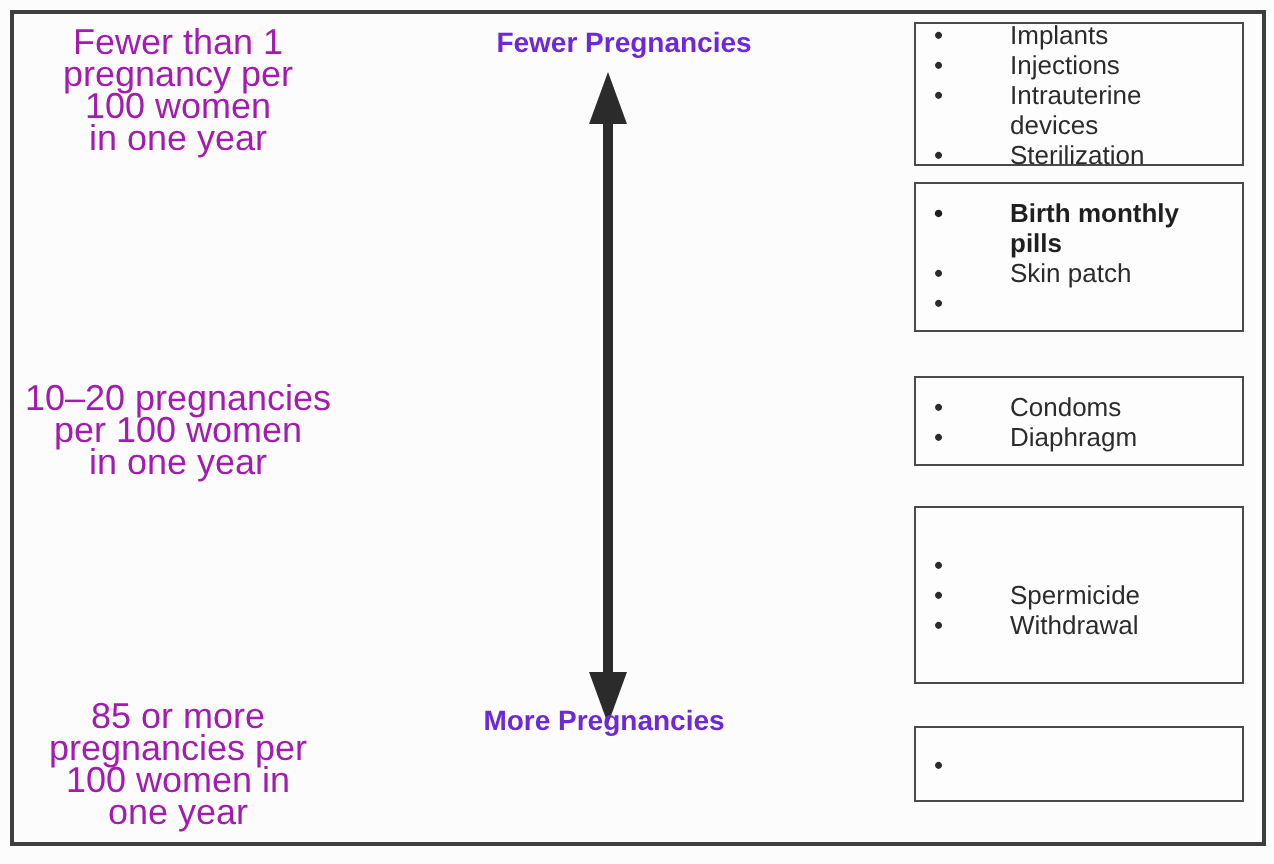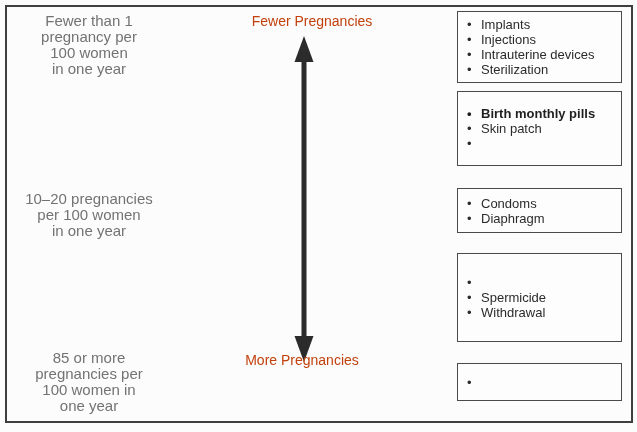--- a/index.html
+++ b/index.html
@@ -9,47 +9,47 @@
     font-family:"Liberation Sans", sans-serif;
     color:#2b2b2b;
   }
   *{box-sizing:border-box;}
   .frame{
     position:absolute;left:5px;top:5px;width:628px;height:418px;
     border:2px solid #3f3f3f;background:transparent;
   }
   .note{
     position:absolute;left:8px;width:162px;
-    text-align:center;font-size:15px;line-height:16px;
-    white-space:pre-line;color:#737373;
+    text-align:center;font-size:18px;line-height:16px;
+    white-space:pre-line;color:#a21caf;
   }
   .note-1{top:13px;}
   .note-2{top:191px;}
   .note-3{top:350px;text-align:center;}
   .axis-label{
     position:absolute;width:170px;text-align:center;
-    font-weight:normal;font-size:14px;line-height:17px;color:#c2410c;
+    font-weight:bold;font-size:14px;line-height:17px;color:#6d28d9;
   }
   .axis-top{left:227px;top:13px;}
   .axis-bottom{left:217px;top:352px;}
   .arrow-wrap{position:absolute;left:291px;top:36px;width:26px;height:326px;}
   .mbox{
     position:absolute;left:457px;width:165px;
     border:1.5px solid #4a4a4a;background:#fdfdfd;
     padding:4px 6px 4px 9px;
     display:flex;flex-direction:column;justify-content:center;
   }
   .mbox-1{top:11px;height:72px;}
   .mbox-2{top:91px;height:75px;}
   .mbox-3{top:188px;height:45px;}
   .mbox-4{top:253px;height:89px;}
   .mbox-5{top:363px;height:38px;}
   .bi{display:flex;font-size:13px;line-height:15px;color:#2b2b2b;}
   .bi .bullet{flex:none;width:14px;font-size:13px;}
-  .bi .bi-text{white-space:pre-line;}
+  .bi .bi-text{white-space:pre-line;margin-left:24px;}
   .bi.bold .bi-text, .bi.bold .bullet{font-weight:bold;color:#1f1f1f;}
 </style>
 </head>
 <body>
 
 <div class="frame"></div>
 
 <div class="note note-1">Fewer than 1
 pregnancy per
 100 women

